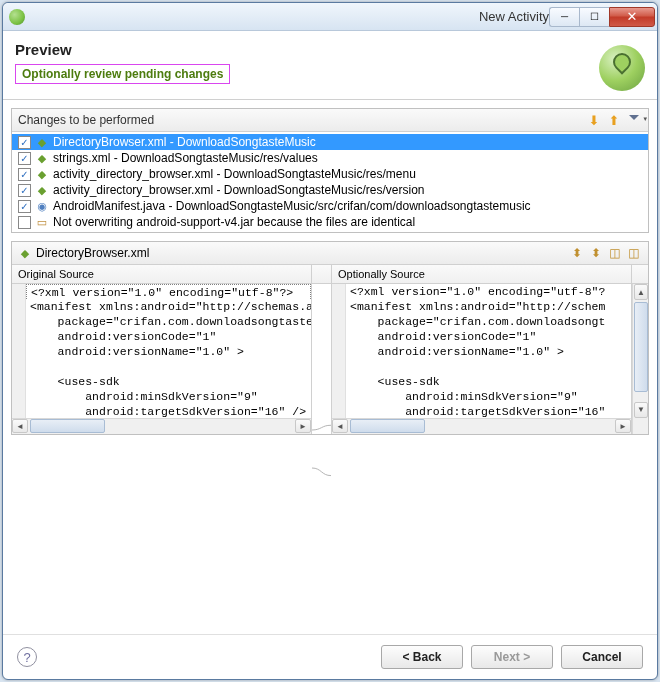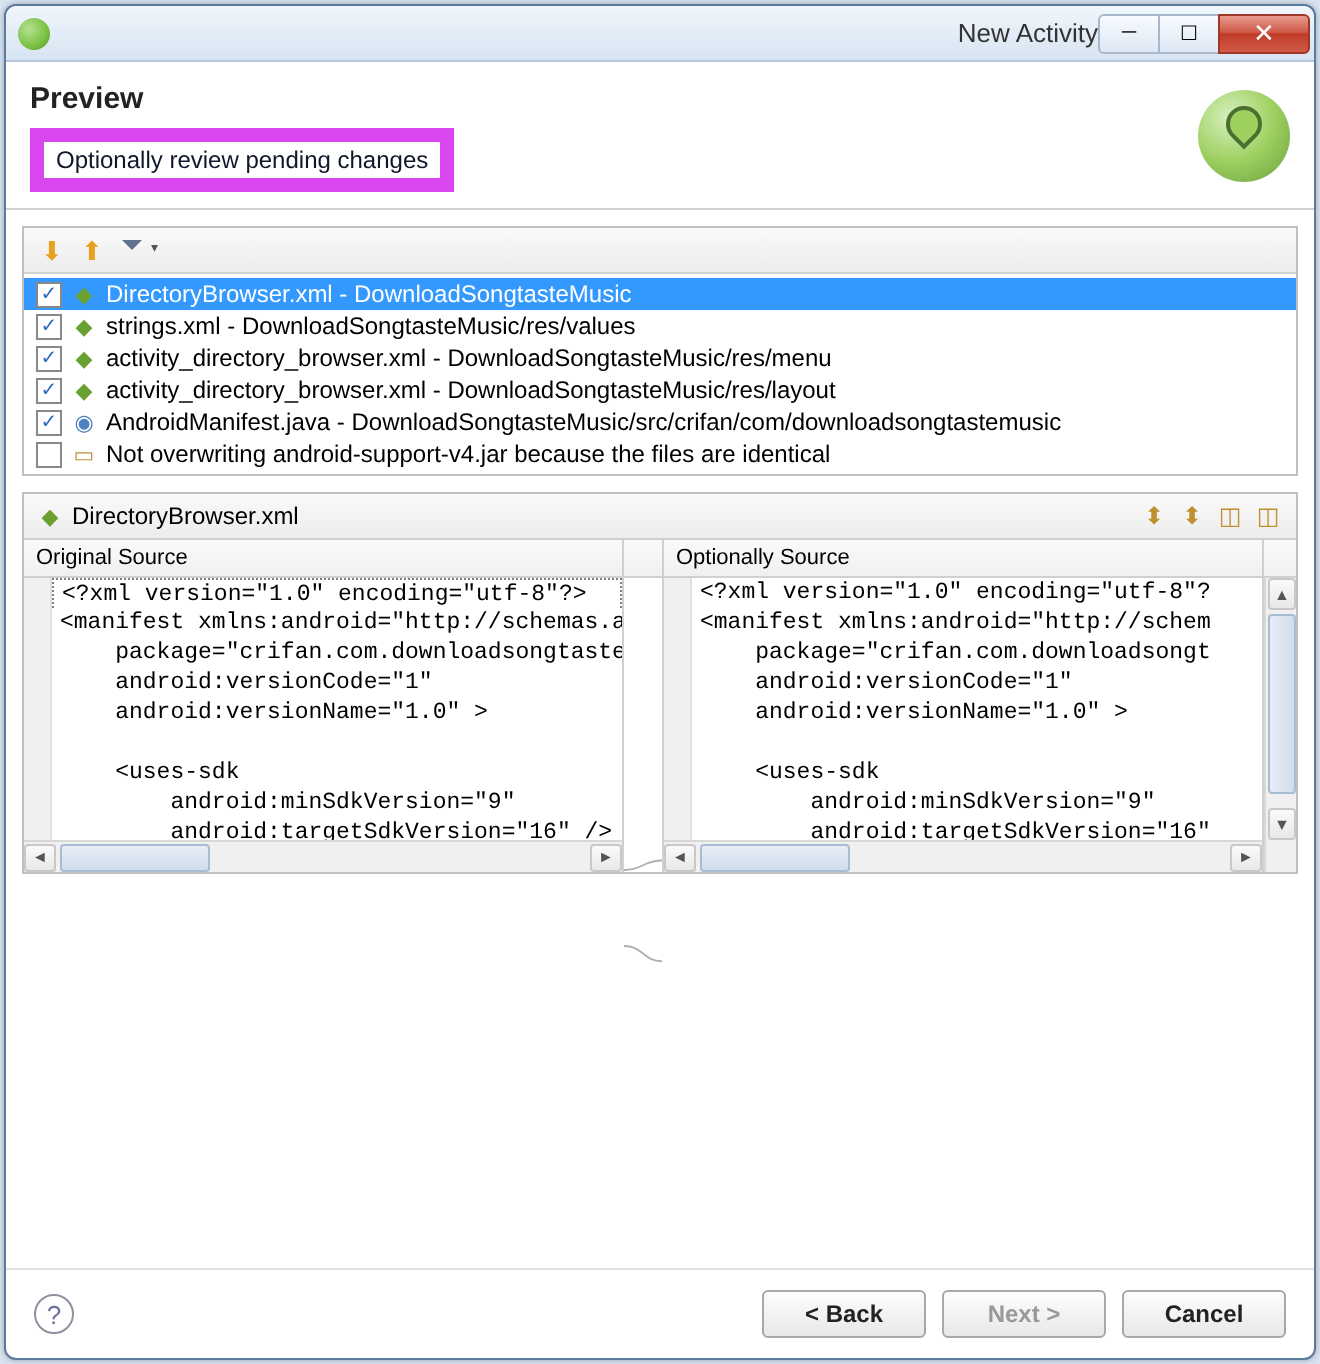--- a/index.html
+++ b/index.html
@@ -61,24 +61,25 @@
 .header-section {
   display: flex;
   align-items: flex-start;
   padding: 10px 12px 8px 12px;
   background: #fff;
   border-bottom: 1px solid #d0d0d0;
 }
 .header-left { flex: 1; }
 .preview-title { font-size: 15px; font-weight: bold; color: #222; margin-bottom: 6px; }
 .subtitle-box {
-  border: 7px solid #d946ef;
+  border: 1px solid #d946ef;
   padding: 2px 6px;
   display: inline-block;
-  color: #0f172a;
+  color: #4d7c0f;
+  font-weight: bold;
 }
 .header-icon {
   width: 46px; height: 46px;
   border-radius: 50%;
   background: radial-gradient(circle at 35% 30%, #d8f0c0, #9ed060 50%, #6aa040);
   position: relative;
   margin-top: 4px;
 }
 .header-icon::after {
   content: "";
@@ -342,20 +343,21 @@
   <div class="header-section">
     <div class="header-left">
       <div class="preview-title">Preview</div>
       <div class="subtitle-box">Optionally review pending changes</div>
     </div>
     <div class="header-icon"></div>
   </div>
 
   <div class="changes-panel">
     <div class="changes-header">
+      <div class="changes-header-title">Changes to be performed</div>
       <div class="toolbar-icons">
         <div class="tb-icon arrow-down">⬇</div>
         <div class="tb-icon arrow-up">⬆</div>
         <div class="tb-icon">
             <div class="filter-icon"></div>
           </div>
       </div>
     </div>
     <div class="changes-list" id="changes-list">
         <div class="change-row selected">
@@ -369,21 +371,21 @@
           <span class="change-label">strings.xml - DownloadSongtasteMusic/res/values</span>
         </div>
         <div class="change-row">
           <span class="chk">✓</span>
           <span class="file-icon xml-icon">◆</span>
           <span class="change-label">activity_directory_browser.xml - DownloadSongtasteMusic/res/menu</span>
         </div>
         <div class="change-row">
           <span class="chk">✓</span>
           <span class="file-icon xml-icon">◆</span>
-          <span class="change-label">activity_directory_browser.xml - DownloadSongtasteMusic/res/layout</span>
+          <span class="change-label">activity_directory_browser.xml - DownloadSongtasteMusic/res/version</span>
         </div>
         <div class="change-row">
           <span class="chk">✓</span>
           <span class="file-icon java-icon">◉</span>
           <span class="change-label">AndroidManifest.java - DownloadSongtasteMusic/src/crifan/com/downloadsongtastemusic</span>
         </div>
         <div class="change-row">
           <span class="chk"></span>
           <span class="file-icon jar-icon">▭</span>
           <span class="change-label">Not overwriting android-support-v4.jar because the files are identical</span>

